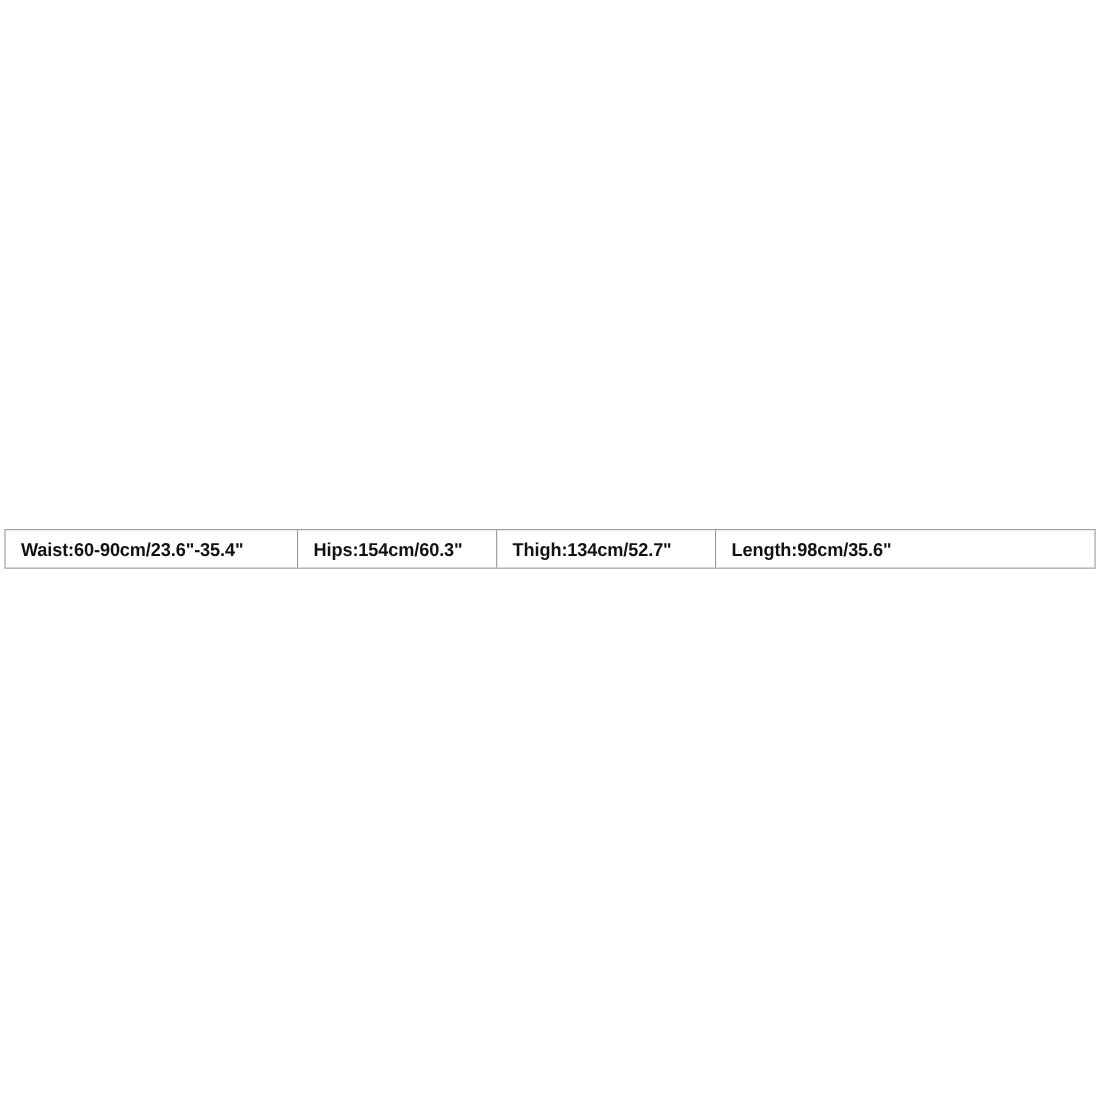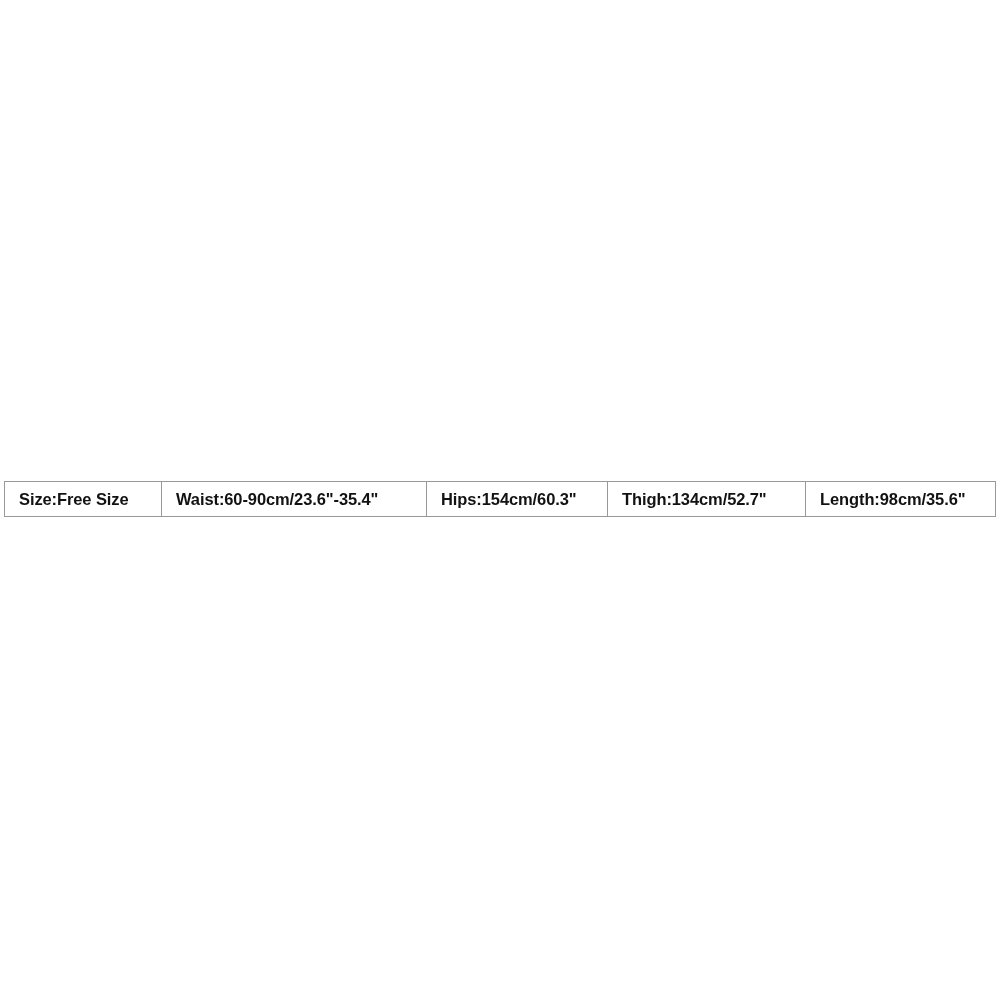--- a/index.html
+++ b/index.html
@@ -70,23 +70,20 @@
     display: inline-block;
   }
 </style>
 </head>
 <body>
 
 <div id="canvas">
 
   <div id="size-table">
 
-    <div class="size-cell c0">
-      <span class="cell-text">Size:Free Size</span>
-    </div>
 
     <div class="size-cell c1">
       <span class="cell-text">Waist:60-90cm/23.6"-35.4"</span>
     </div>
 
     <div class="size-cell c2">
       <span class="cell-text">Hips:154cm/60.3"</span>
     </div>
 
     <div class="size-cell c3">

